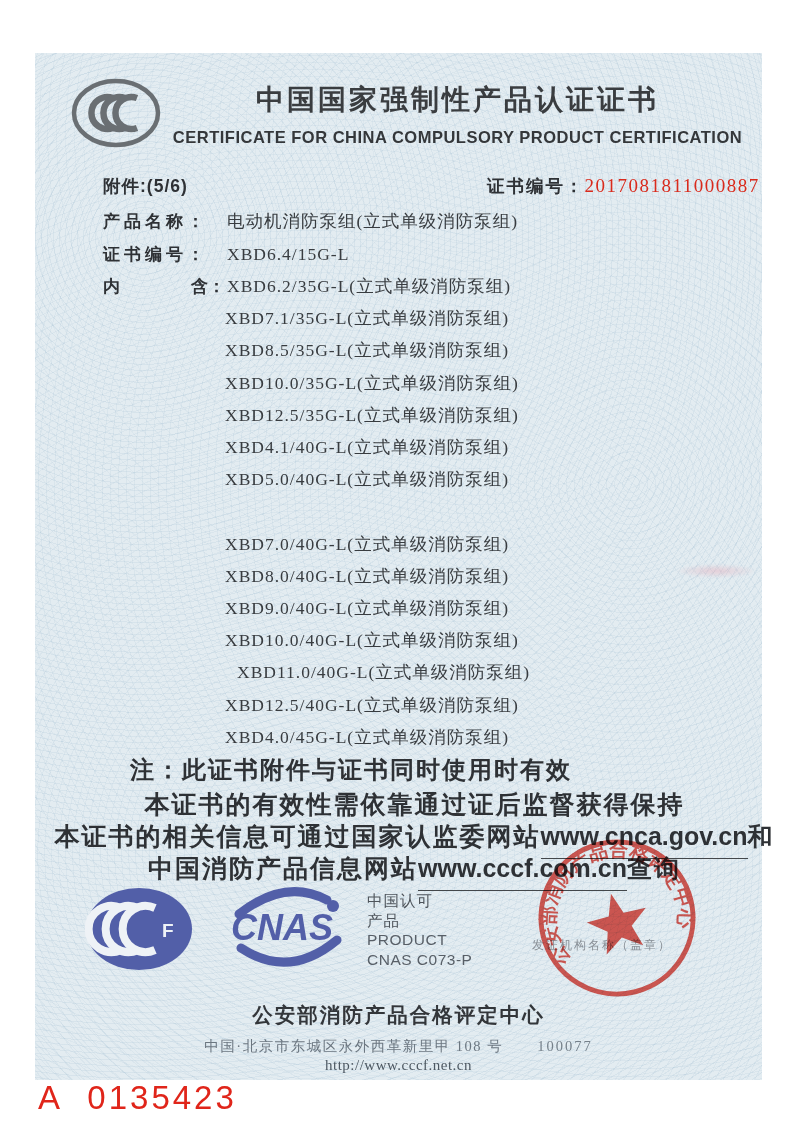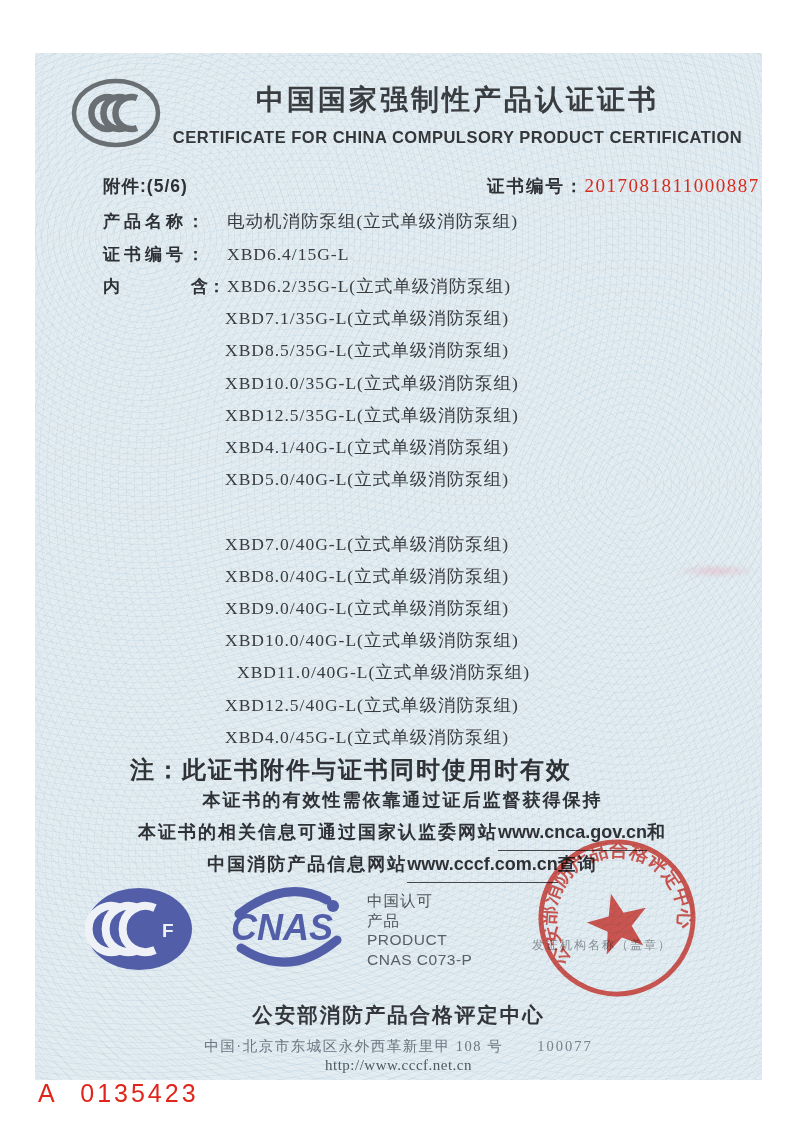--- a/index.html
+++ b/index.html
@@ -37,22 +37,22 @@
   .certno { position:absolute; left:452px; top:121px; font-size:17.5px; white-space:nowrap; }
   .certno .cl { font-weight:700; letter-spacing:2px; color:#2e3135;
     font-family:"Liberation Sans","DejaVu Sans",sans-serif; }
   .certno .cv { color:#d92a1c; font-size:19px; letter-spacing:1.5px; }
   .model { position:absolute; left:190px; height:24px; display:flex; align-items:center;
     font-size:17.5px; letter-spacing:1px; color:#383c40; white-space:nowrap; }
   .note { position:absolute; left:95px; top:701px; font-weight:700; font-size:24px;
     letter-spacing:2px; color:#2e3135; font-family:Liberation Mono, monospace; }
 
   
-  .stmt { position:absolute; left:4px; width:727px; text-align:center; font-weight:700;
-    font-size:18px; letter-spacing:2px; color:#2e3135;
+  .stmt { position:absolute; left:16px; width:727px; text-align:center; font-weight:700;
+    font-size:25px; letter-spacing:2px; color:#2e3135;
     font-family:"Liberation Sans","DejaVu Sans",sans-serif; white-space:nowrap; }
   .stmt .link { letter-spacing:0; border-bottom:1.5px solid #43474b; padding-bottom:8px; }
 
   
   .cccf { position:absolute; left:49px; top:833px; }
   .cnas { position:absolute; left:192px; top:831px; }
   .acc-text { position:absolute; left:332px; top:838px; font-size:15.5px; line-height:19.5px;
     color:#4e545b; letter-spacing:1px; }
   .acc-text .en { font-family:"Liberation Sans","DejaVu Sans",sans-serif; color:#585f67; letter-spacing:.5px; }
 
@@ -68,21 +68,21 @@
   .f-addr { position:absolute; left:0; top:984px; width:727px; text-align:center;
     font-size:14.5px; color:#6b7680; letter-spacing:1.5px; white-space:nowrap; }
   .f-addr .pc { margin-left:34px; letter-spacing:2px; color:#75808a; }
   .f-url { position:absolute; left:0; top:1004px; width:727px; text-align:center;
     font-size:15px; color:#4d5862; letter-spacing:.5px; }
 
   .smudge { position:absolute; left:640px; top:511px; width:82px; height:14px;
     background:radial-gradient(ellipse at center, rgba(233,130,150,.28), rgba(233,130,150,0) 70%);
     filter:blur(1px); }
 
-  .serial { position:absolute; left:38px; top:1079px; color:#e0251a; font-size:25px;
+  .serial { position:absolute; left:38px; top:1079px; color:#e0251a; font-size:33px;
     font-family:"Liberation Sans","DejaVu Sans",sans-serif; letter-spacing:3px;
     word-spacing:14px; }
 </style>
 </head>
 <body>
 
 <div class="page">
   <div class="paper">
 
     <svg class="ccc-logo" width="92" height="72" viewBox="0 0 92 72">

